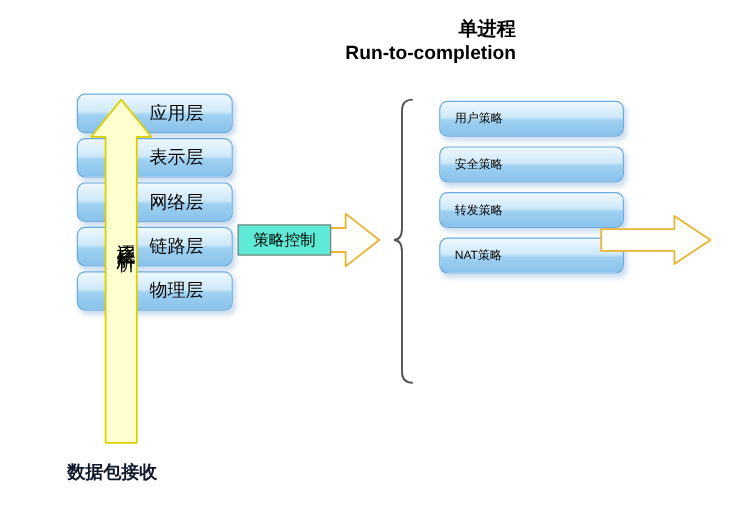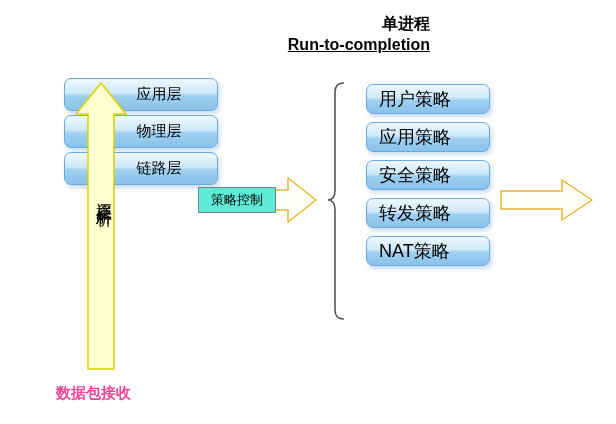--- a/index.html
+++ b/index.html
@@ -2,46 +2,46 @@
 <html><head>
 <meta charset="utf-8">
 <style>
   html,body{margin:0;padding:0;background:#ffffff;}
   body{font-family:"Liberation Sans","DejaVu Sans",sans-serif;}
   #canvas{position:relative;width:616px;height:424px;background:#ffffff;overflow:hidden;}
 
   .title-line{position:absolute;left:130px;width:300px;text-align:right;
     font-weight:bold;color:#000;}
   #title1{top:14px;font-size:16px;}
-  #title2{top:36px;font-size:16px;text-decoration:underline;}
+  #title2{top:36px;font-size:16px;}
 
   .glass-box{
     box-sizing:border-box;
     border:1px solid #6aabdf;
     border-radius:7px;
     background:linear-gradient(to bottom,#eef8fe 0%,#cfe9f9 45%,#9ed0f1 55%,#8ac2ea 100%);
     box-shadow:2px 3px 4px rgba(140,180,220,0.45);
     color:#000;
     display:flex;align-items:center;
   }
 
   #osi-stack{position:absolute;left:64px;top:78px;width:130px;}
-  #osi-stack .glass-box{width:154px;height:33px;margin-bottom:4px;
+  #osi-stack .glass-box{width:130px;height:33px;margin-bottom:4px;
     justify-content:center;padding-left:36px;font-size:15px;}
 
   #policy-stack{position:absolute;left:366px;top:84px;width:132px;}
-  #policy-stack .glass-box{width:124px;height:30px;margin-bottom:8px;
-    padding-left:12px;font-size:18px;}
+  #policy-stack .glass-box{width:154px;height:30px;margin-bottom:8px;
+    padding-left:12px;font-size:10px;}
 
   #parse-arrow-svg{position:absolute;left:75px;top:82px;}
   #parse-arrow-label{position:absolute;left:93px;top:190px;
     writing-mode:vertical-rl;text-orientation:upright;
     font-size:16px;letter-spacing:3px;color:#000;}
 
-  #receive-label{position:absolute;left:56px;top:384px;font-size:15px;font-weight:bold;color:#ec4899;}
+  #receive-label{position:absolute;left:56px;top:384px;font-size:15px;font-weight:bold;color:#0f172a;}
 
   #policy-arrow-svg{position:absolute;left:250px;top:176px;}
   #policy-arrow-label{position:absolute;left:198px;top:187px;}
 
   #brace-svg{position:absolute;left:328px;top:82px;}
 
   #send-arrow-svg{position:absolute;left:500px;top:178px;}
   #send-arrow-label{position:absolute;left:507px;top:189px;}
 
   .tag-box{
@@ -52,43 +52,44 @@
 </head>
 <body>
 
 <div id="canvas">
 
   <div class="title-line" id="title1">单进程</div>
   <div class="title-line" id="title2">Run-to-completion</div>
 
   <div id="osi-stack">
     <div class="glass-box">应用层</div>
+    <div class="glass-box">表示层</div>
+    <div class="glass-box">网络层</div>
+    <div class="glass-box">链路层</div>
     <div class="glass-box">物理层</div>
-    <div class="glass-box">链路层</div>
   </div>
 
   <svg id="parse-arrow-svg" width="52" height="288" viewBox="0 0 52 288">
     <path d="M26 1 L51 32 L39 32 L39 287 L13 287 L13 32 L1 32 Z" fill="#ffffd0" stroke="#ddd000" stroke-width="1.5" stroke-linejoin="round"></path>
   </svg>
   <div id="parse-arrow-label">逐层解析</div>
 
   <div id="receive-label">数据包接收</div>
 
   <svg id="policy-arrow-svg" width="68" height="48" viewBox="0 0 68 48">
     <path d="M1 14 L38 14 L38 2 L66 24 L38 46 L38 34 L1 34 Z" fill="#fffef8" stroke="#e8b434" stroke-width="1.5" stroke-linejoin="round"></path>
   </svg>
   <div id="policy-arrow-label" class="tag-box">策略控制</div>
 
   <svg id="brace-svg" width="20" height="238" viewBox="0 0 20 238">
     <path d="M16 1 Q7 1 7 10 L7 108 Q7 118 0 118 Q7 118 7 128 L7 228 Q7 237 16 237" fill="none" stroke="#555555" stroke-width="1.6"></path>
   </svg>
 
   <div id="policy-stack">
     <div class="glass-box">用户策略</div>
-    <div class="glass-box">应用策略</div>
     <div class="glass-box">安全策略</div>
     <div class="glass-box">转发策略</div>
     <div class="glass-box">NAT策略</div>
   </div>
 
   <svg id="send-arrow-svg" width="94" height="44" viewBox="0 0 94 44">
     <path d="M1 13 L62 13 L62 2 L92 22 L62 42 L62 31 L1 31 Z" fill="#fffef8" stroke="#e8b434" stroke-width="1.5" stroke-linejoin="round"></path>
   </svg>
 
 </div>

